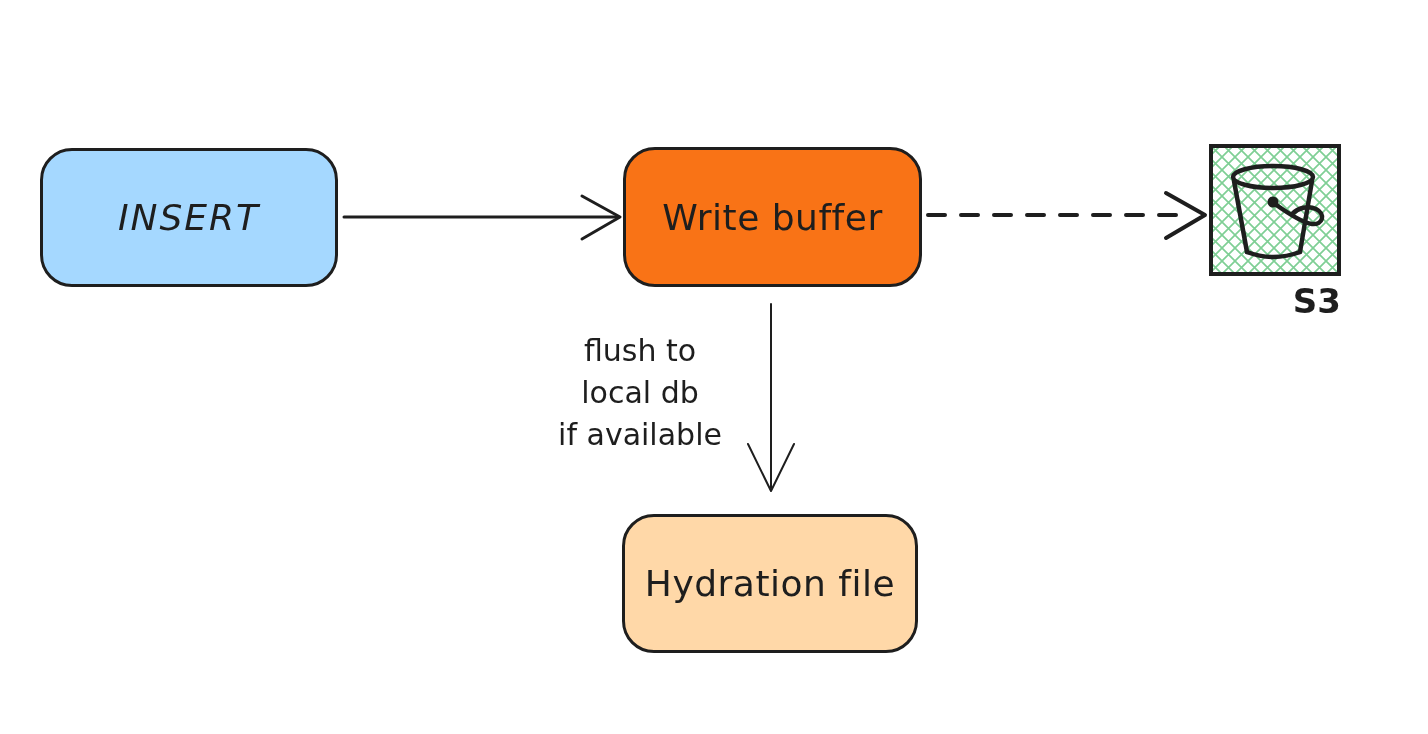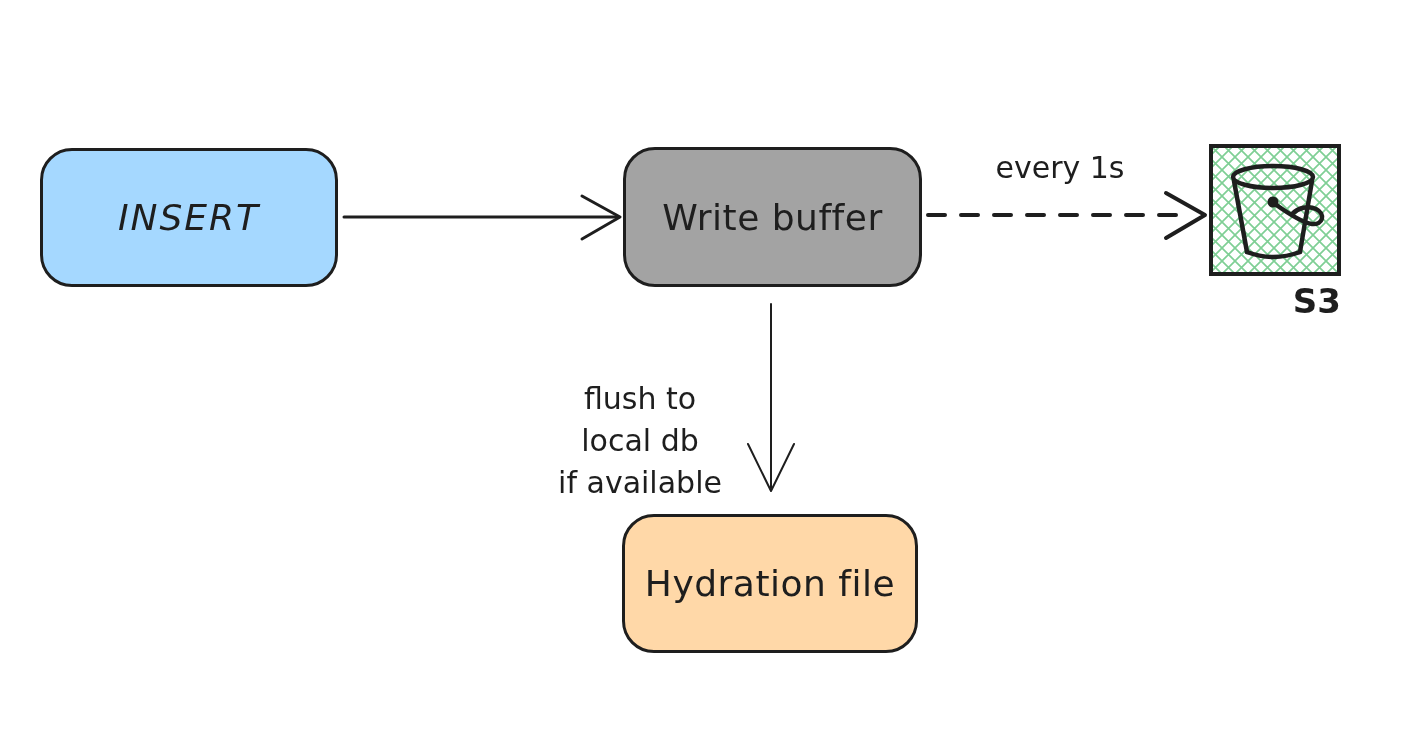--- a/index.html
+++ b/index.html
@@ -26,21 +26,21 @@
     color: #1e1e1e;
     letter-spacing: 0.5px;
   }
   #node-insert {
     left: 40px; top: 148px; width: 298px; height: 139px;
     background: #a5d8ff;
   }
   #node-insert .label { font-style: italic; letter-spacing: 2px; }
   #node-write-buffer {
     left: 623px; top: 147px; width: 299px; height: 140px;
-    background: #a3a3a3;
+    background: #f97316;
   }
   #node-hydration-file {
     left: 622px; top: 514px; width: 296px; height: 139px;
     background: #ffd8a8;
   }
   #node-s3 {
     position: absolute;
     left: 1209px; top: 144px; width: 132px; height: 132px;
   }
   #s3-label {
@@ -58,21 +58,20 @@
   }
   #label-every-1s {
     left: 955px; top: 150px; width: 210px;
     font-size: 30px;
   }
   #label-flush {
     left: 540px; top: 330px; width: 200px;
     font-size: 30px;
     line-height: 42px;
     white-space: pre-line;
-    margin-top: 48px;
   }
   #edges-svg {
     position: absolute;
     left: 0; top: 0;
     pointer-events: none;
   }
 </style>
 </head>
 <body>
 
@@ -122,19 +121,18 @@
         <path d="M25,37 L38,108"></path>
         <path d="M103,37 L91,108"></path>
         <path d="M38,108 Q64,118 91,108"></path>
         <path d="M66,60 C80,70 94,79 103,80 C114,81 117,70 107,65 C99,61 89,64 83,70"></path>
       </g>
       <circle cx="64" cy="58" r="5.5" fill="#1e1e1e"></circle>
     </svg>
   </div>
   <div id="s3-label">S3</div>
 
-  <div class="edge-label" id="label-every-1s">every 1s</div>
 
   <div class="edge-label" id="label-flush">flush to
 local db
 if available</div>
 
 </div>
 
 </body></html>

